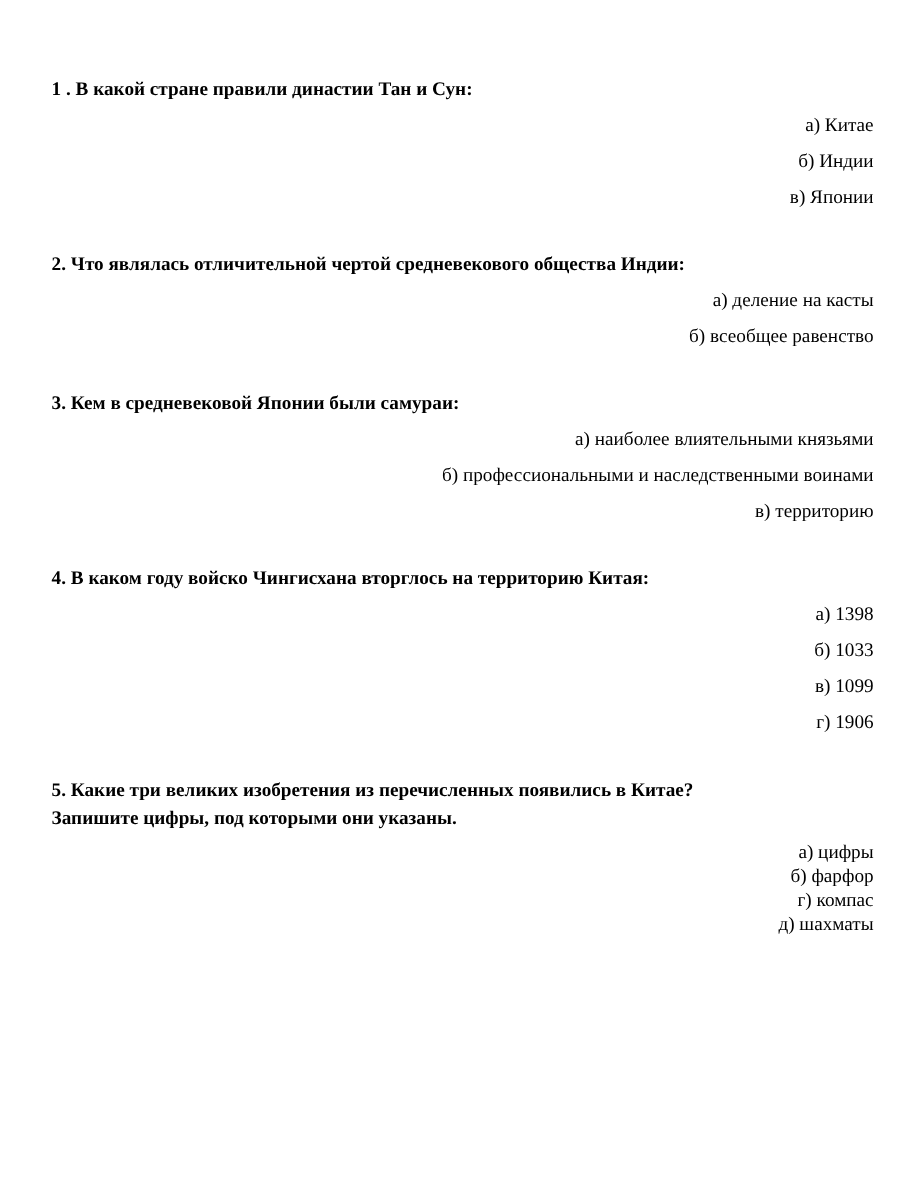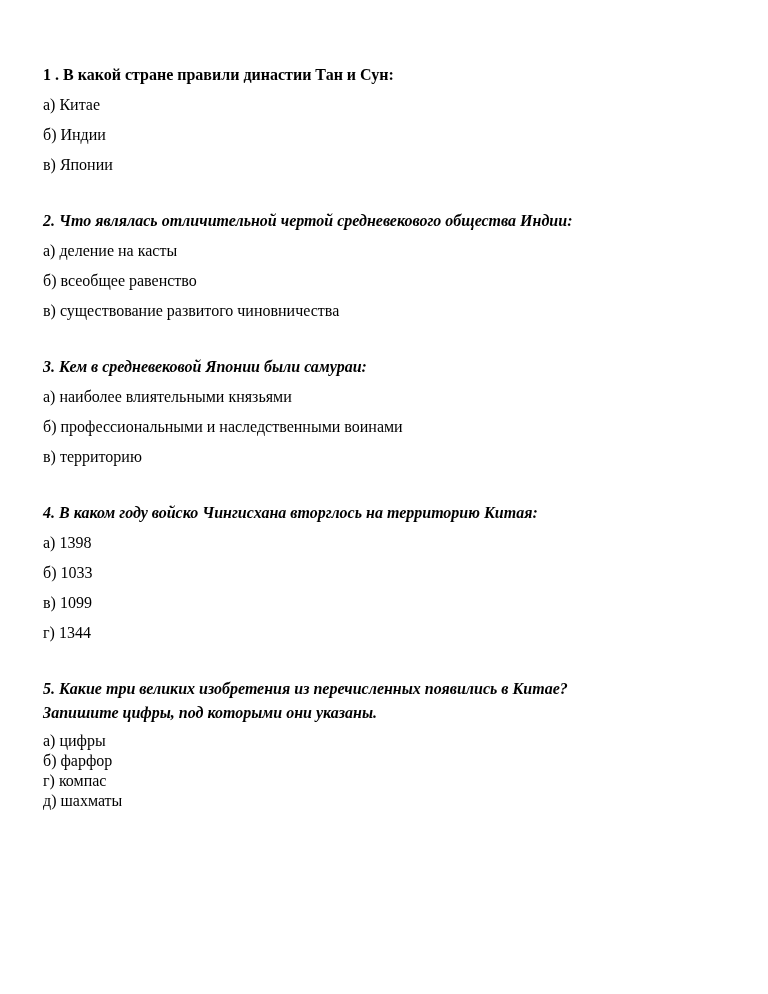--- a/index.html
+++ b/index.html
@@ -23,27 +23,27 @@
     font-size: 16px;
   }
   .question { margin: 0; }
   .q-title {
     font-weight: 700;
     line-height: 24px;
     margin: 0 0 6px 0;
   }
   .question + .question .q-title {
     margin-top: 32px;
-    font-style: italic;
   }
   .q-title .title-line { display: block; }
   .q-option {
     font-weight: 400;
     line-height: 24px;
     margin: 0 0 6px 0;
+    text-align: right;
   }
   .q-option.tight {
     line-height: 20px;
     margin: 0;
   }
 </style>
 </head>
 <body>
 
 <div class="page">
@@ -52,36 +52,35 @@
     <p class="q-title">1 . В какой стране правили династии Тан и Сун:</p>
     <p class="q-option">а) Китае</p>
     <p class="q-option">б) Индии</p>
     <p class="q-option">в) Японии</p>
   </div>
 
   <div class="question">
     <p class="q-title">2. Что являлась отличительной чертой средневекового общества Индии:</p>
     <p class="q-option">а) деление на касты</p>
     <p class="q-option">б) всеобщее равенство</p>
-    <p class="q-option">в) существование развитого чиновничества</p>
   </div>
 
   <div class="question">
     <p class="q-title">3. Кем в средневековой Японии были самураи:</p>
     <p class="q-option">а) наиболее влиятельными князьями</p>
     <p class="q-option">б) профессиональными и наследственными воинами</p>
     <p class="q-option">в) территорию</p>
   </div>
 
   <div class="question">
     <p class="q-title">4. В каком году войско Чингисхана вторглось на территорию Китая:</p>
     <p class="q-option">а) 1398</p>
     <p class="q-option">б) 1033</p>
     <p class="q-option">в) 1099</p>
-    <p class="q-option">г) 1344</p>
+    <p class="q-option">г) 1906</p>
   </div>
 
   <div class="question">
     <p class="q-title">
         <span class="title-line">5. Какие три великих изобретения из перечисленных появились в Китае?</span>
         <span class="title-line">Запишите цифры, под которыми они указаны.</span>
       </p>
     <p class="q-option tight">а) цифры</p>
     <p class="q-option tight">б) фарфор</p>
     <p class="q-option tight">г) компас</p>

